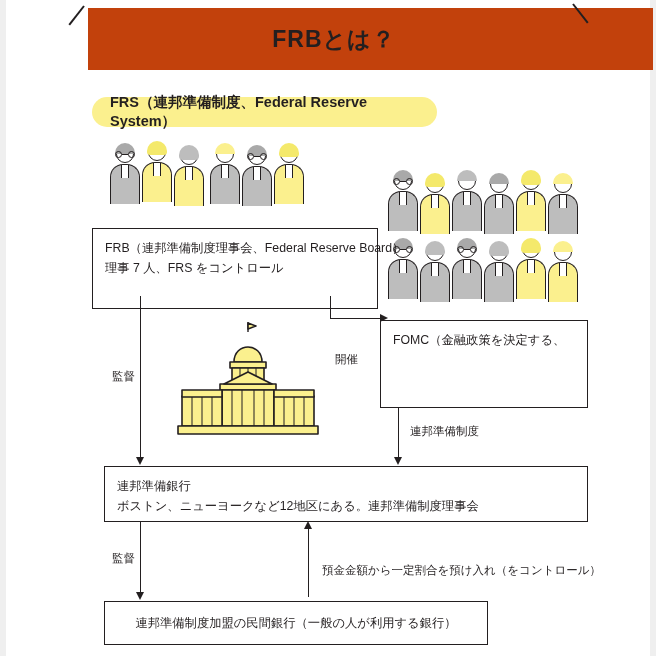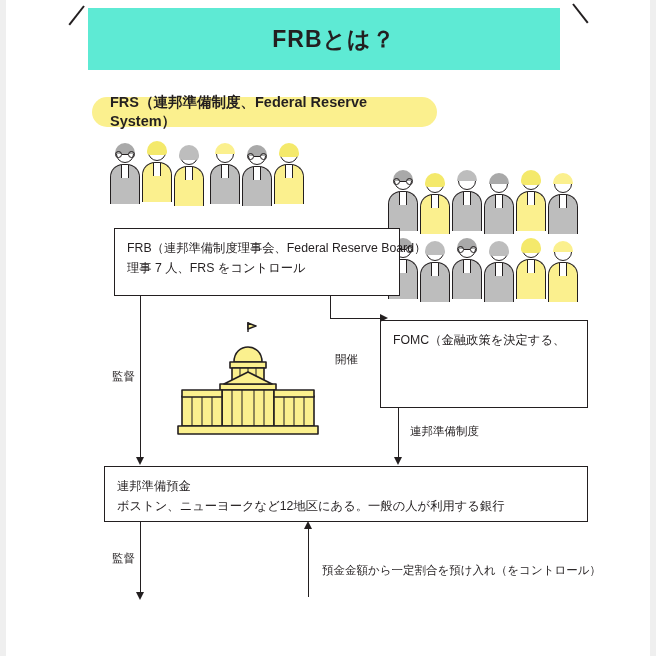--- a/index.html
+++ b/index.html
@@ -8,22 +8,22 @@
     background:#ffffff;
     font-family:"Liberation Sans", sans-serif;
     color:#231f20;
     overflow:hidden;
     position:relative;
   }
   .canvas{position:absolute;left:0;top:0;width:656px;height:656px;}
 
   
   .title-banner{
-    position:absolute;left:88px;top:8px;width:472px;height:62px;
-    background:#5eead4;
+    position:absolute;left:88px;top:8px;width:565px;height:62px;
+    background:#c2410c;
   }
   .title-banner .title-text{
     position:absolute;left:0;top:0;width:492px;height:62px;
     display:flex;align-items:center;justify-content:center;
     font-size:23px;font-weight:bold;letter-spacing:1px;color:#231f20;
   }
   .tick{position:absolute;background:#231f20;}
   .tick-l{left:83px;top:6px;width:2px;height:24px;transform:rotate(38deg);transform-origin:top center;}
   .tick-r{left:572px;top:4px;width:2px;height:24px;transform:rotate(-38deg);transform-origin:top center;}
 
@@ -36,21 +36,21 @@
   }
 
   
   .box{
     position:absolute;border:1.4px solid #231f20;background:#ffffff;
     box-sizing:border-box;padding:9px 12px;
     font-size:12.3px;line-height:1.65;color:#231f20;
   }
   .box .ln{display:block;white-space:nowrap;}
 
-  #frb-box{left:114px;top:228px;width:286px;height:68px;}
+  #frb-box{left:92px;top:228px;width:286px;height:81px;}
   #fomc-box{left:380px;top:320px;width:208px;height:88px;}
   #frbank-box{left:104px;top:466px;width:484px;height:56px;}
   #member-box{left:104px;top:601px;width:384px;height:44px;}
 
   #member-box .ln{text-align:center;}
   #member-box{display:flex;align-items:center;justify-content:center;}
 
   
   .ln-v,.ln-h{position:absolute;background:#231f20;}
   .ln-v{width:1.4px;}
@@ -333,18 +333,21 @@
 
   <div class="ln-v" style="left:140px;top:522px;height:71px;"></div>
   <div class="arrowhead ah-down" style="left:135.5px;top:592px;"></div>
   <div class="edge-label" style="left:110px;top:551px;">監督</div>
 
   <div class="ln-v" style="left:308px;top:528px;height:69px;"></div>
   <div class="arrowhead ah-up" style="left:303.5px;top:521px;"></div>
   <div class="edge-label" style="left:320px;top:563px;">預金金額から一定割合を預け入れ（をコントロール）</div>
 
   <div class="box" id="frbank-box">
-    <span class="ln">連邦準備預金</span>
-    <span class="ln">ボストン、ニューヨークなど12地区にある。一般の人が利用する銀行</span>
-  </div>
-
+    <span class="ln">連邦準備銀行</span>
+    <span class="ln">ボストン、ニューヨークなど12地区にある。連邦準備制度理事会</span>
+  </div>
+
+  <div class="box" id="member-box">
+    <span class="ln">連邦準備制度加盟の民間銀行（一般の人が利用する銀行）</span>
+  </div>
 
 </div>
 
 </body></html>

